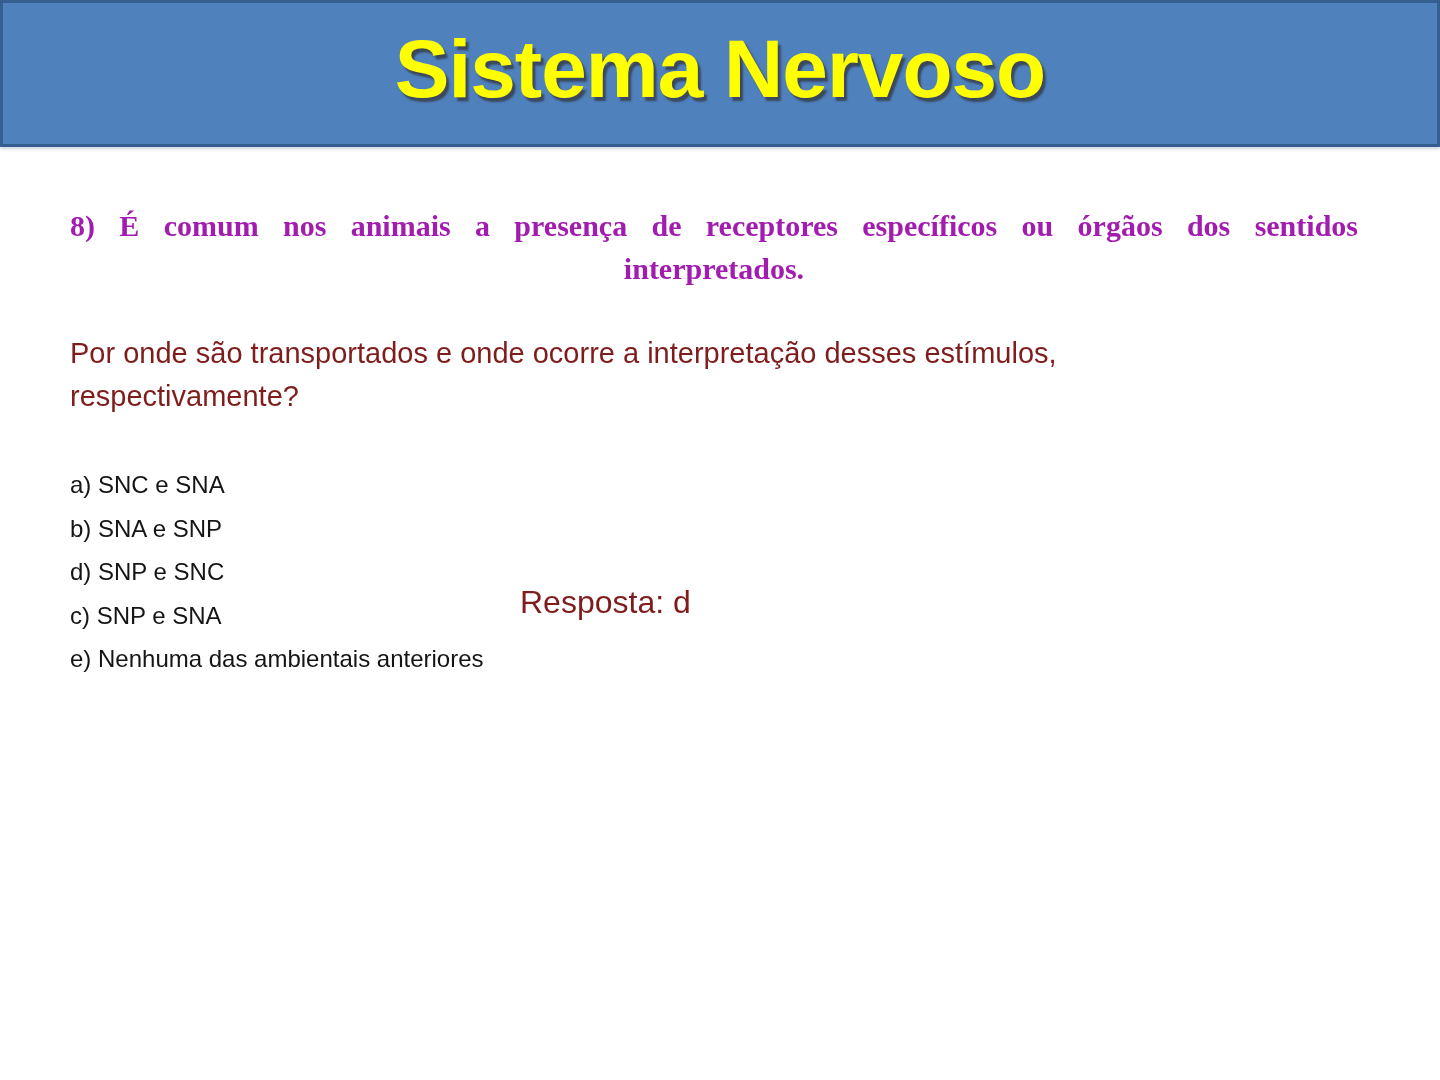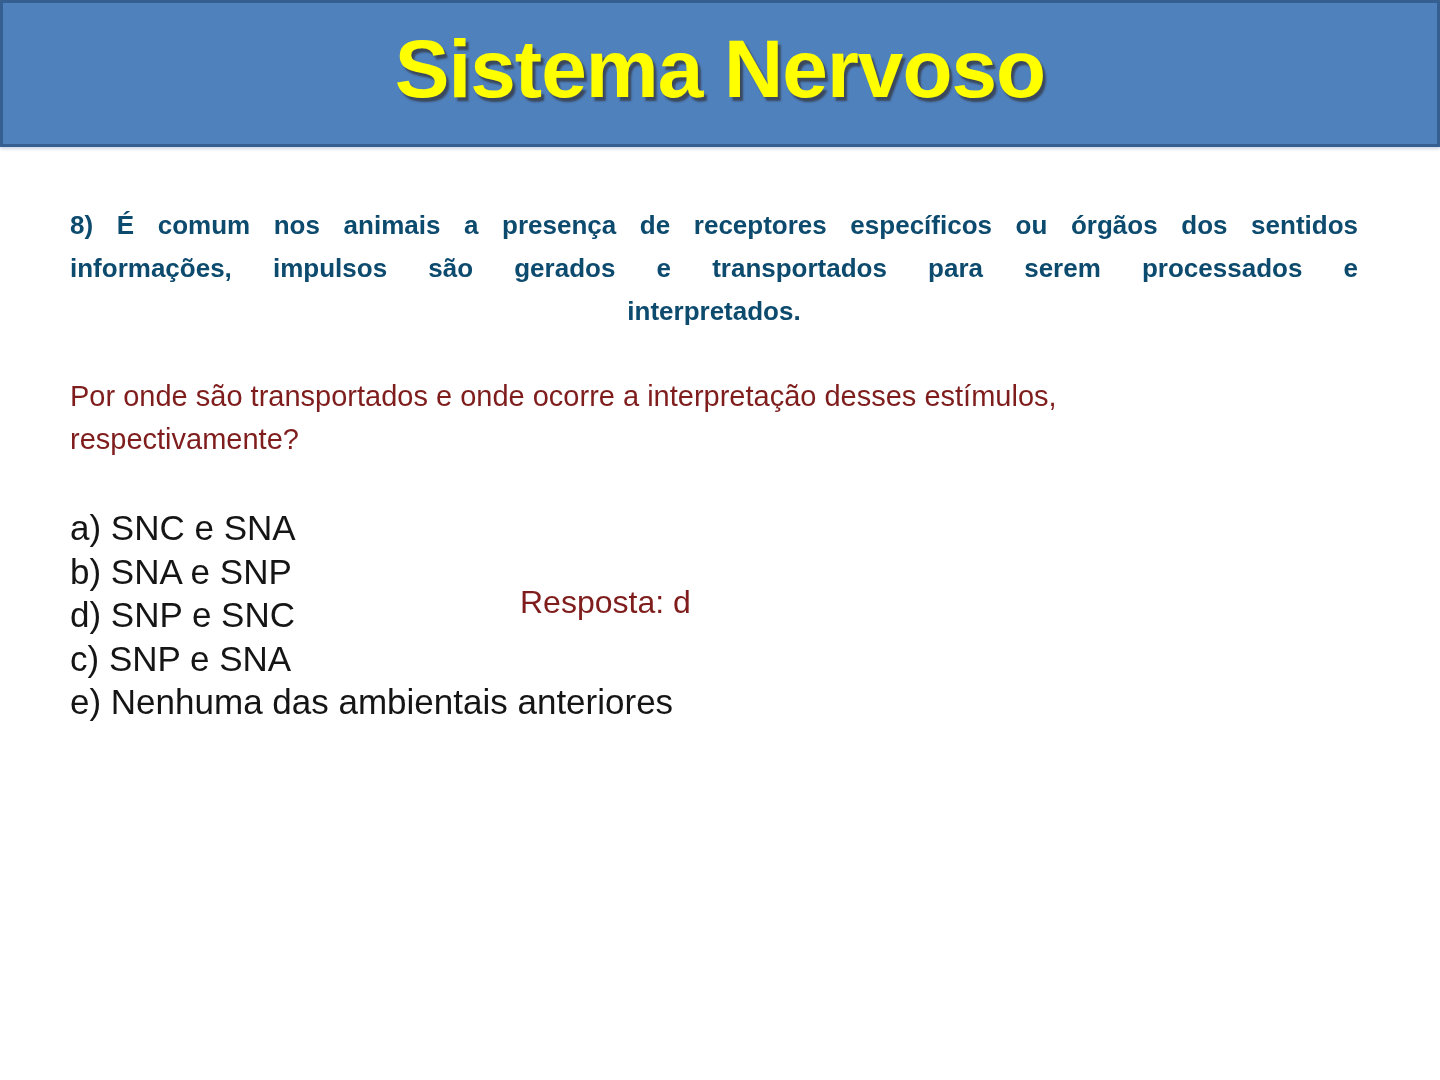--- a/index.html
+++ b/index.html
@@ -40,40 +40,41 @@
   }
   
   .content {
     position: relative;
     box-sizing: border-box;
     padding: 57px 82px 0 70px;
     color: #111111;
   }
   .statement {
     font-weight: 700;
-    font-size: 26px;
+    font-size: 30px;
     line-height: 43px;
-    color: #0c4a6e;
+    color: #a21caf;
+    font-family: Liberation Serif, serif;
   }
   .statement .jline {
     text-align: justify;
     text-align-last: justify;
   }
   .statement .lastline {
     text-align: center;
   }
   .prompt {
     margin-top: 42px;
     font-size: 29px;
     line-height: 43px;
     color: #7f1d1d;
   }
   .options {
     margin-top: 45px;
-    font-size: 35px;
+    font-size: 24px;
     line-height: 43.5px;
     color: #151515;
   }
   .answer {
     position: absolute;
     left: 520px;
     top: 584px;
     font-size: 32px;
     color: #7f1d1d;
     font-family: "Liberation Sans", sans-serif;
@@ -86,21 +87,20 @@
 <div class="slide">
 
   <header class="title-bar">
     <h1>Sistema Nervoso</h1>
   </header>
 
   <main class="content">
 
     <div class="statement">
       <div class="jline">8) É comum nos animais a presença de receptores específicos ou órgãos dos sentidos</div>
-      <div class="jline">informações, impulsos são gerados e transportados para serem processados e</div>
       <div class="lastline">interpretados.</div>
     </div>
 
     <div class="prompt">
       <div>Por onde são transportados e onde ocorre a interpretação desses estímulos,</div>
       <div>respectivamente?</div>
     </div>
 
     <div class="options">
       <div>a) SNC e SNA</div>

